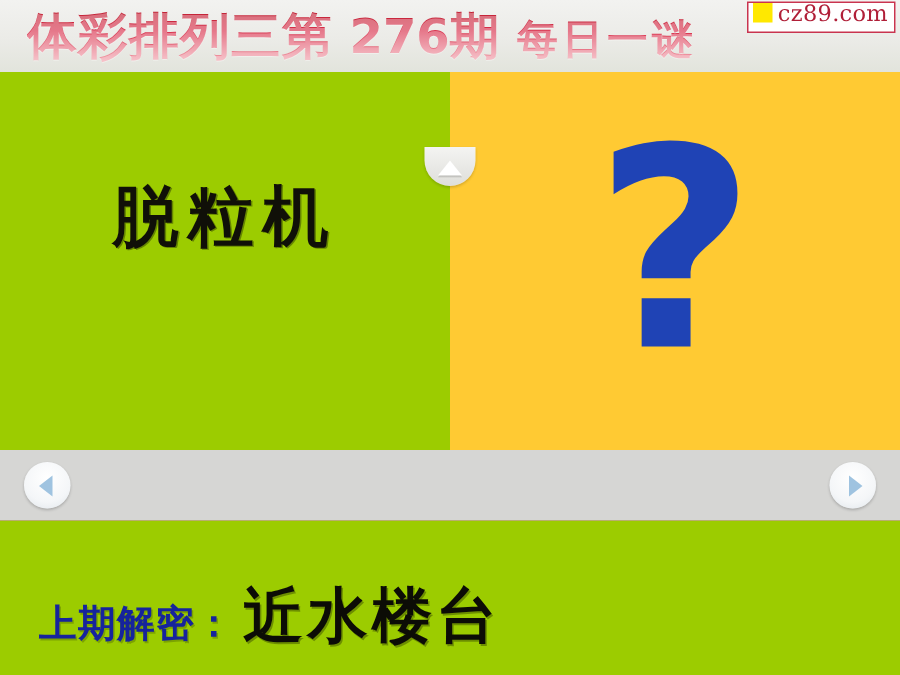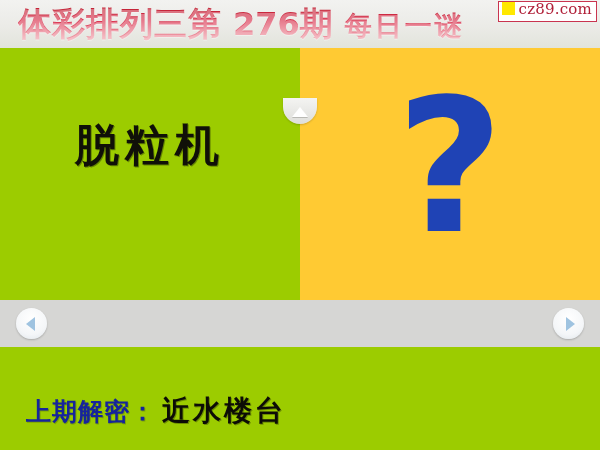--- a/index.html
+++ b/index.html
@@ -166,21 +166,21 @@
   }
   .answer-label {
     font-size:25px;
     line-height:44px;
     font-weight:bold;
     letter-spacing:1px;
     color:#16249c;
     text-shadow:1px 1px 0 rgba(0,0,0,.2);
   }
   .answer-value {
-    font-size:28px;
+    font-size:40px;
     line-height:48px;
     font-weight:bold;
     letter-spacing:3px;
     color:#0c0c06;
     margin-left:6px;
     text-shadow:1px 1px 0 rgba(0,0,0,.3);
   }
 </style>
 </head>
 <body>

